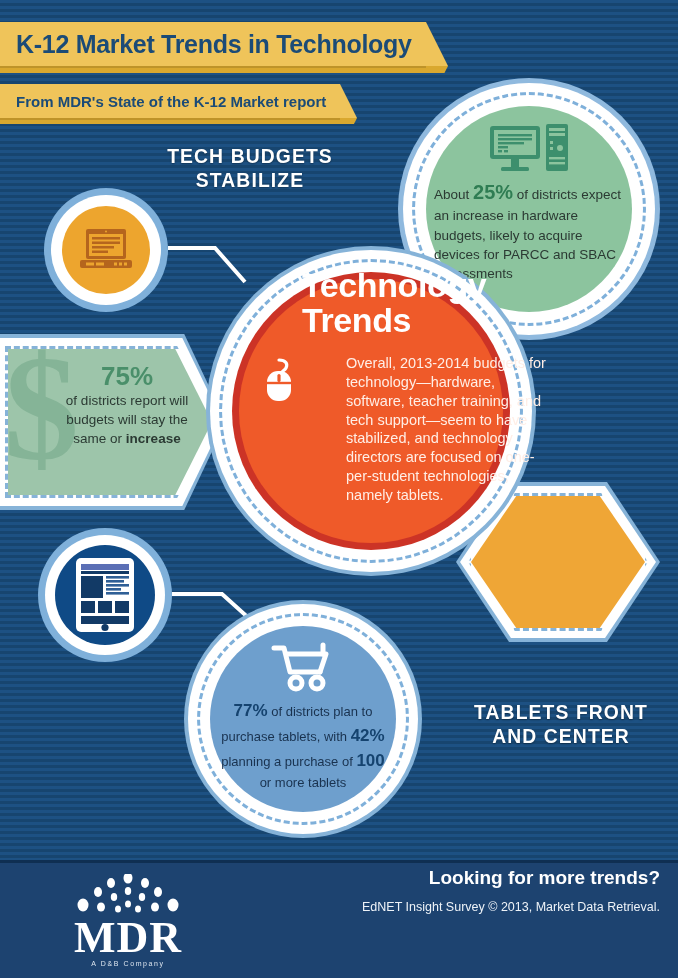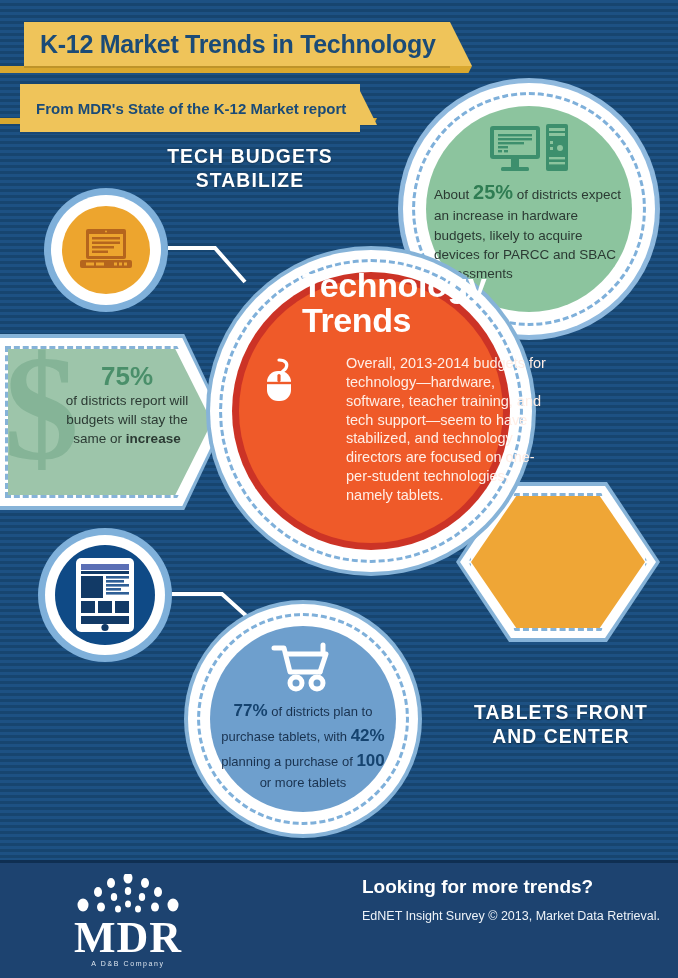--- a/index.html
+++ b/index.html
@@ -36,38 +36,38 @@
   }
   .banner .tip{
     width:0;height:0;
     border-style:solid;
   }
   .banner .shadow{
     position:absolute;
     background:#d9a82f;
     z-index:-1;
   }
-  #banner-title{left:0;top:22px;height:44px;padding-left:24px;}
+  #banner-title{left:0;top:22px;height:44px;}
   #banner-title .bar{border-radius:0 0 0 0;}
   #banner-title .title-text{
     font-size:25px;font-weight:bold;
     letter-spacing:-.3px;
     color:#1b4b77;
   }
   #banner-title .tip{
     border-width:44px 0 0 22px;
     border-color:transparent transparent transparent #efc45a;
   }
   #banner-title .shadow{
     left:0;top:44px;width:100%;height:7px;
     background:#d9a82f;
     transform:skewX(-27deg);
     transform-origin:left top;
   }
-  #banner-sub{left:0;top:84px;height:48px;padding-left:20px;}
+  #banner-sub{left:0;top:84px;height:34px;}
   #banner-sub .sub-text{
     font-size:15px;font-weight:bold;
     color:#1b4b77;
   }
   #banner-sub .tip{
     border-width:34px 0 0 17px;
     border-color:transparent transparent transparent #efc45a;
   }
   #banner-sub .shadow{
     left:0;top:34px;width:100%;height:6px;
@@ -275,21 +275,21 @@
   #logo .mdr-word{
     position:absolute;left:0;top:42px;width:140px;text-align:center;
     color:#ffffff;font-family:"Liberation Serif", serif;
     font-size:44px;font-weight:bold;letter-spacing:1px;line-height:1;
   }
   #logo .tag{
     position:absolute;left:0;top:86px;width:140px;text-align:center;
     color:#dde6ef;font-size:7px;letter-spacing:1.6px;
   }
   #footer .f-right{
-    position:absolute;right:18px;top:16px;text-align:left;color:#ffffff;
+    position:absolute;right:18px;top:7px;text-align:right;color:#ffffff;
   }
   #footer .f1{font-size:19px;font-weight:bold;}
   #footer .f2{font-size:17px;margin-top:11px;display:flex;align-items:center;justify-content:flex-end;gap:9px;}
   #footer .f3{font-size:12.5px;margin-top:11px;color:#eef3f8;}
 </style>
 </head>
 <body>
 
 <div id="page">
 

